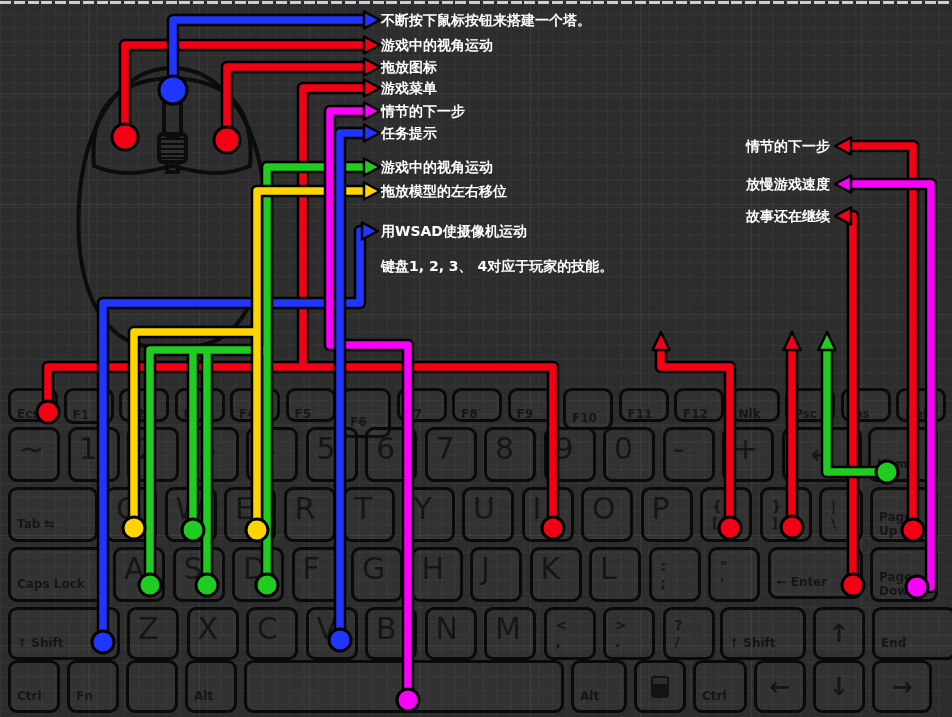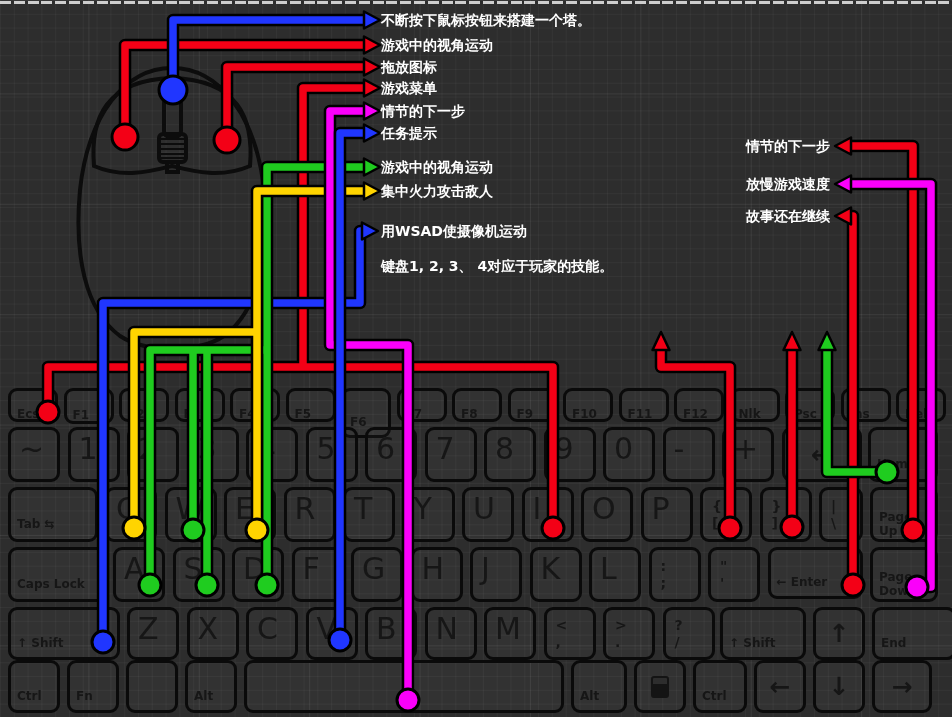--- a/index.html
+++ b/index.html
@@ -44,21 +44,21 @@
       <div class="key k1" style="left: 8px; top: 388px; width: 50px; height: 34px;">Ecs</div>
       <div class="key k1" style="left: 63.5px; top: 388px; width: 50px; height: 36px;">F1</div>
       <div class="key k1" style="left: 119px; top: 388px; width: 50px; height: 34px;">F2</div>
       <div class="key k1" style="left: 174.5px; top: 388px; width: 50px; height: 34px;">F3</div>
       <div class="key k1" style="left: 230px; top: 388px; width: 50px; height: 34px;">F4</div>
       <div class="key k1" style="left: 285.5px; top: 388px; width: 50px; height: 34px;">F5</div>
       <div class="key k1" style="left: 341px; top: 388px; width: 50px; height: 50px;">F6</div>
       <div class="key k1" style="left: 396.5px; top: 388px; width: 50px; height: 34px;">F7</div>
       <div class="key k1" style="left: 452px; top: 388px; width: 50px; height: 34px;">F8</div>
       <div class="key k1" style="left: 507.5px; top: 388px; width: 50px; height: 34px;">F9</div>
-      <div class="key k1" style="left: 563px; top: 388px; width: 50px; height: 34px;">F10</div>
+      <div class="key k1" style="left: 563px; top: 388px; width: 50px; height: 42px;">F10</div>
       <div class="key k1" style="left: 618.5px; top: 388px; width: 50px; height: 34px;">F11</div>
       <div class="key k1" style="left: 674px; top: 388px; width: 50px; height: 34px;">F12</div>
       <div class="key k1" style="left: 729.5px; top: 388px; width: 50px; height: 34px;">Nlk</div>
       <div class="key k1" style="left: 785px; top: 388px; width: 50px; height: 34px;">Psc</div>
       <div class="key k1" style="left: 840.5px; top: 388px; width: 50px; height: 34px;">Ins</div>
       <div class="key k1" style="left: 896px; top: 388px; width: 50px; height: 34px;">Del</div>
       <div class="key k2" style="left: 8px; top: 427px; width: 52px; height: 55px;">~</div>
       <div class="key k2" style="left: 67.5px; top: 427px; width: 52px; height: 55px;">1</div>
       <div class="key k2" style="left: 127px; top: 427px; width: 52px; height: 55px;">2</div>
       <div class="key k2" style="left: 186.5px; top: 427px; width: 52px; height: 55px;">3</div>
@@ -261,20 +261,20 @@
       </g>
     </svg>
 
   <div class="lbl" style="left:381px;top:11px">不断按下鼠标按钮来搭建一个塔。</div>
   <div class="lbl" style="left:381px;top:36px">游戏中的视角运动</div>
   <div class="lbl" style="left:381px;top:58px">拖放图标</div>
   <div class="lbl" style="left:381px;top:79px">游戏菜单</div>
   <div class="lbl" style="left:381px;top:102px">情节的下一步</div>
   <div class="lbl" style="left:381px;top:124px">任务提示</div>
   <div class="lbl" style="left:381px;top:158px">游戏中的视角运动</div>
-  <div class="lbl" style="left:381px;top:182px">集中火力攻击敌人</div>
+  <div class="lbl" style="left:381px;top:182px">拖放模型的左右移位</div>
   <div class="lbl" style="left:381px;top:222px">用WSAD使摄像机运动</div>
   <div class="lbl" style="left:381px;top:257px">键盘1, 2, 3、 4对应于玩家的技能。</div>
 
   <div class="lbl lbl-r" style="right:122px;top:137px">情节的下一步</div>
   <div class="lbl lbl-r" style="right:122px;top:175px">放慢游戏速度</div>
   <div class="lbl lbl-r" style="right:122px;top:207px">故事还在继续</div>
 </div>
 
 </body></html>

